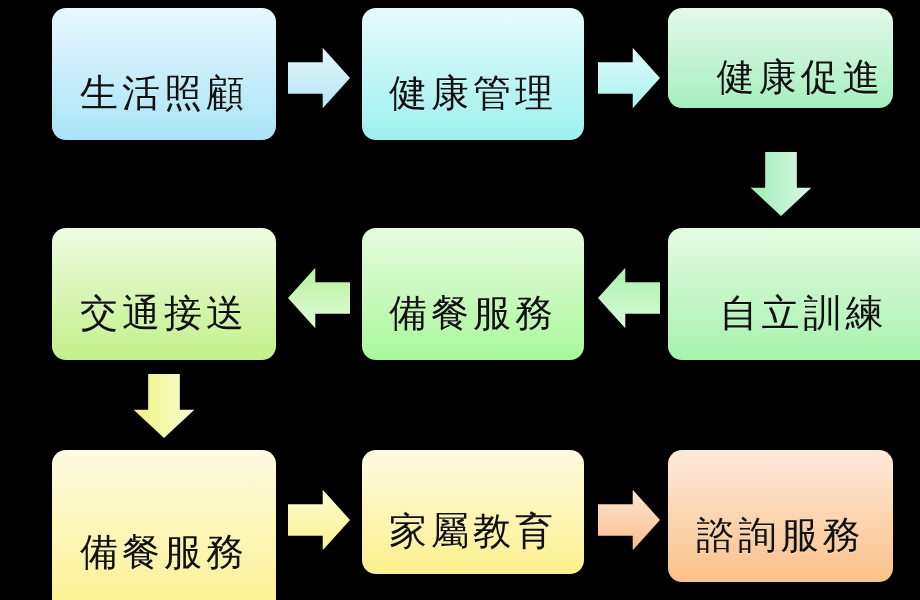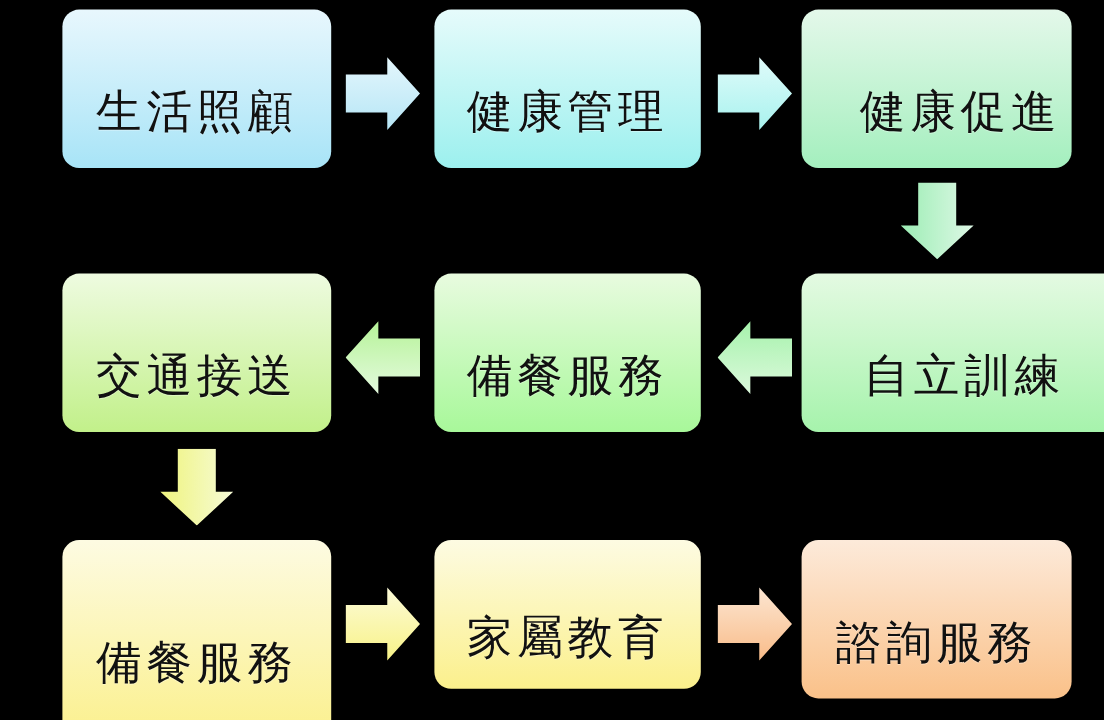--- a/index.html
+++ b/index.html
@@ -47,21 +47,21 @@
 </head>
 <body>
 
 <div id="canvas" style="background: rgb(0, 0, 0);">
     <div class="node" style="left: 52px; top: 8px; width: 224px; height: 132px; background: linear-gradient(rgb(232, 247, 253) 0%, rgb(168, 228, 247) 100%);">
       <span class="label">生活照顧</span>
     </div>
     <div class="node" style="left: 362px; top: 8px; width: 222px; height: 132px; background: linear-gradient(rgb(230, 251, 251) 0%, rgb(156, 240, 238) 100%);">
       <span class="label">健康管理</span>
     </div>
-    <div class="node" style="left: 668px; top: 8px; width: 225px; height: 132px; background: linear-gradient(rgb(228, 248, 234) 0%, rgb(164, 239, 190) 100%); padding-left: 40px;">
+    <div class="node" style="left: 668px; top: 8px; width: 225px; height: 100px; background: linear-gradient(rgb(228, 248, 234) 0%, rgb(164, 239, 190) 100%); padding-left: 40px;">
       <span class="label">健康促進</span>
     </div>
     <div class="node" style="left: 668px; top: 228px; width: 271px; height: 132px; background: linear-gradient(rgb(228, 250, 226) 0%, rgb(166, 243, 172) 100%);">
       <span class="label">自立訓練</span>
     </div>
     <div class="node" style="left: 362px; top: 228px; width: 222px; height: 132px; background: linear-gradient(rgb(232, 251, 223) 0%, rgb(168, 248, 154) 100%);">
       <span class="label">備餐服務</span>
     </div>
     <div class="node" style="left: 52px; top: 228px; width: 224px; height: 132px; background: linear-gradient(rgb(238, 251, 224) 0%, rgb(194, 240, 138) 100%); text-align: right;">
       <span class="label">交通接送</span>

